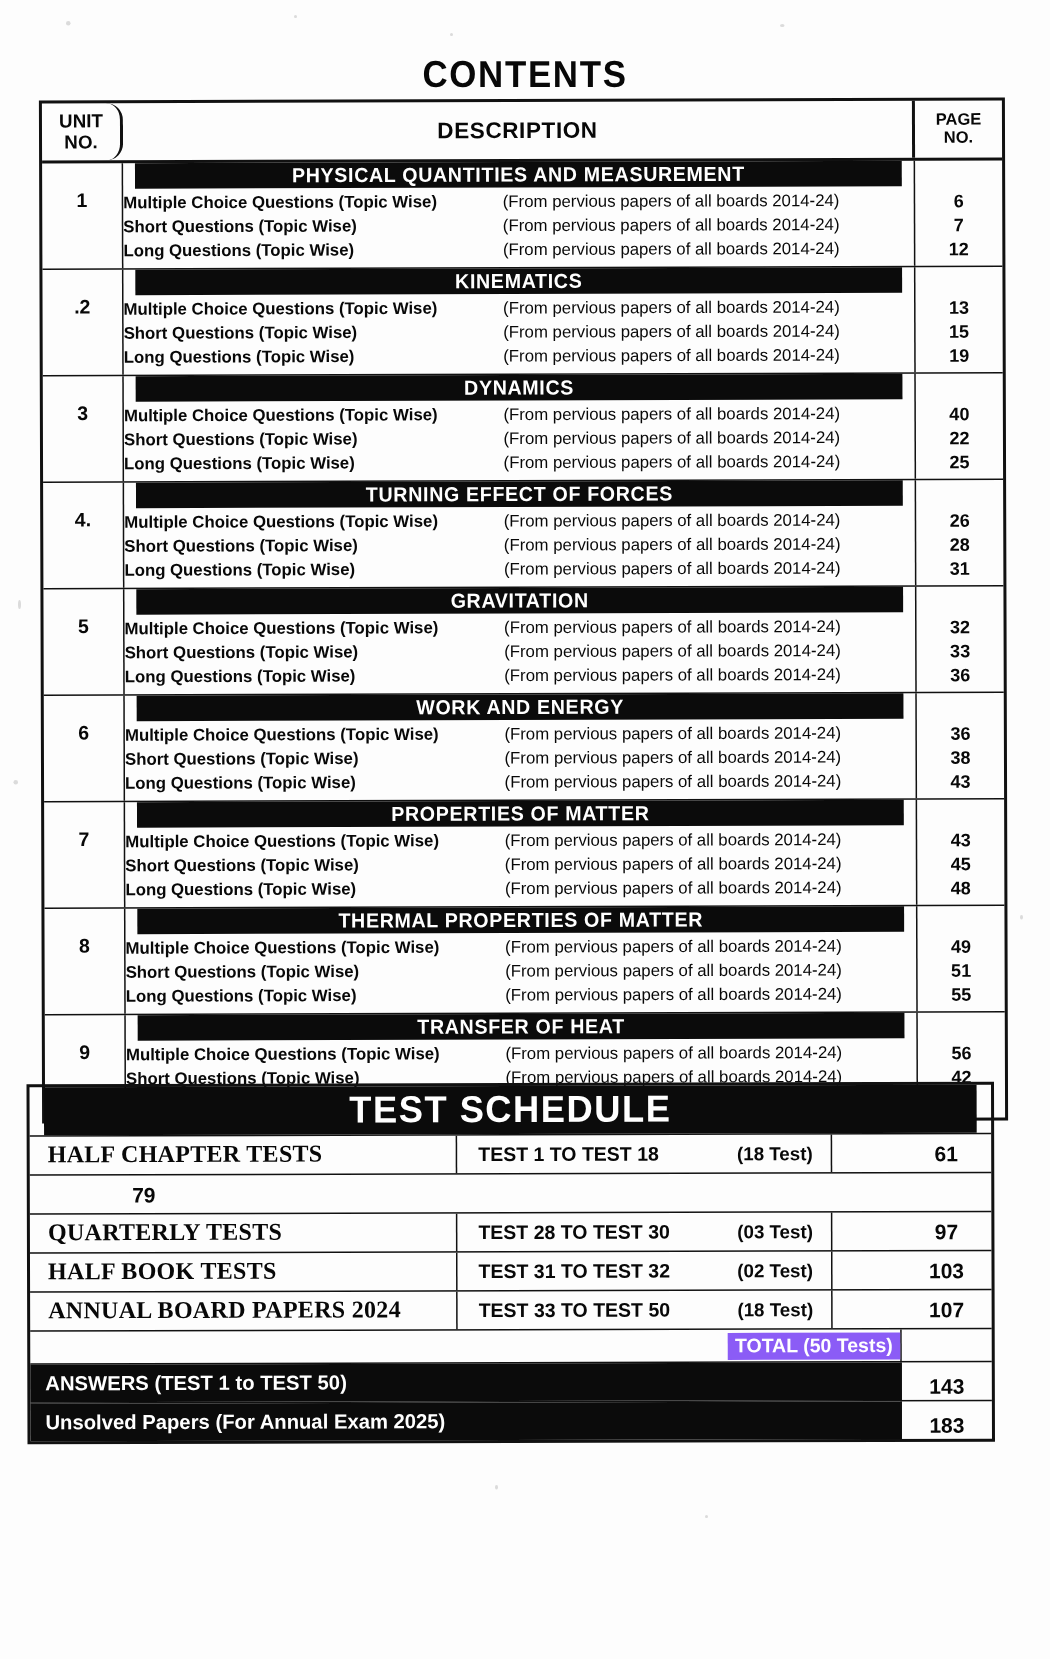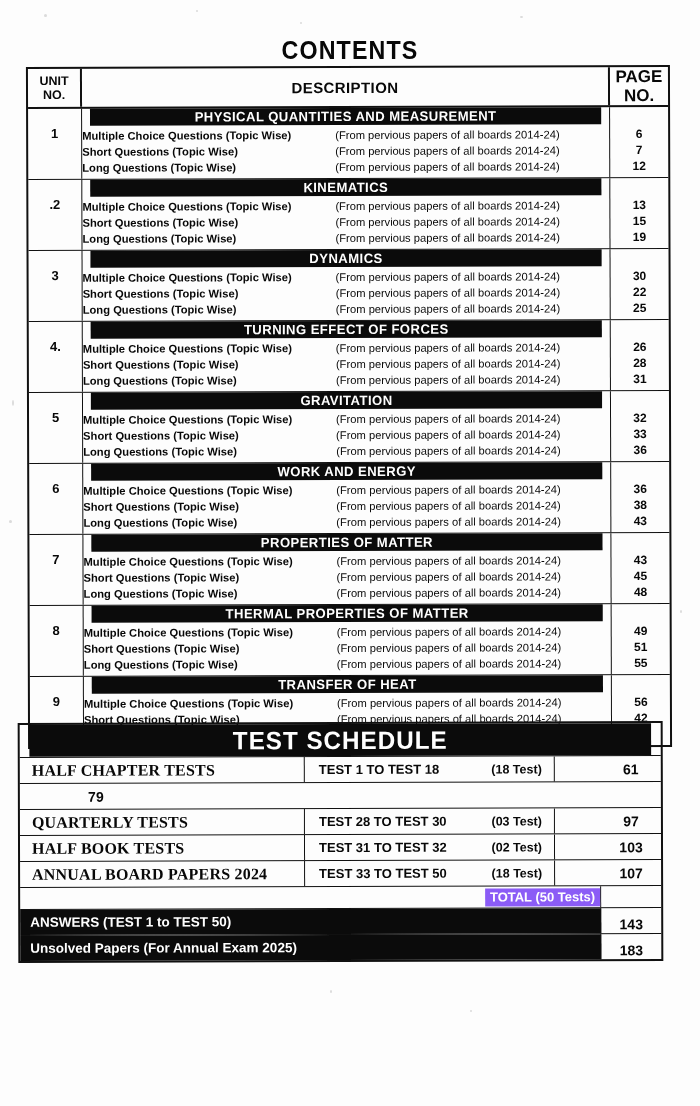--- a/index.html
+++ b/index.html
@@ -65,41 +65,42 @@
     flex: 0 0 54px;
     border-right: 2px solid #111;
     box-sizing: border-box;
     display: flex;
     align-items: center;
     justify-content: center;
     text-align: center;
     font-size: 12.5px;
     font-weight: bold;
     line-height: 1.12;
+    border-radius: 11px;
   }
   .ct-desccol {
     flex: 1 1 auto;
     border-right: 2px solid #111;
     box-sizing: border-box;
     display: flex;
     align-items: center;
     justify-content: center;
     font-size: 15px;
     font-weight: bold;
     letter-spacing: .4px;
   }
   .ct-pagecol {
     width: 58px;
     flex: 0 0 58px;
     box-sizing: border-box;
     display: flex;
     align-items: center;
     justify-content: center;
     text-align: center;
-    font-size: 17px;
+    font-size: 11px;
     font-weight: bold;
     line-height: 1.12;
   }
 
   
   .unit-block {
     display: flex;
     border-bottom: 1.6px solid #111;
   }
   .unit-block.last { border-bottom: none; }
@@ -392,21 +393,21 @@
               <div class="ul-label">Short Questions (Topic Wise)</div>
               <div class="ul-source">(From pervious papers of all boards 2014-24)</div>
             </div>
             <div class="unit-line">
               <div class="ul-label">Long Questions (Topic Wise)</div>
               <div class="ul-source">(From pervious papers of all boards 2014-24)</div>
             </div>
           </div>
         </div>
         <div class="unit-pages">
-          <div class="up-num">30</div>
+          <div class="up-num">40</div>
           <div class="up-num">22</div>
           <div class="up-num">25</div>
         </div>
       </div>
       <div class="unit-block">
         <div class="unit-no">4.</div>
         <div class="unit-body">
           <div class="unit-banner">TURNING EFFECT OF FORCES</div>
           <div class="unit-lines">
             <div class="unit-line">

